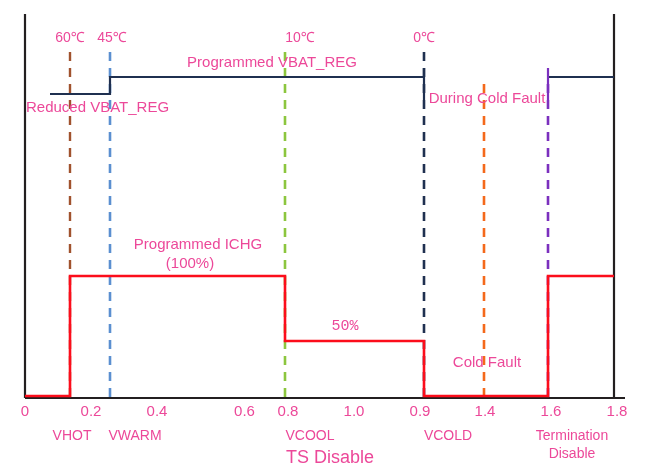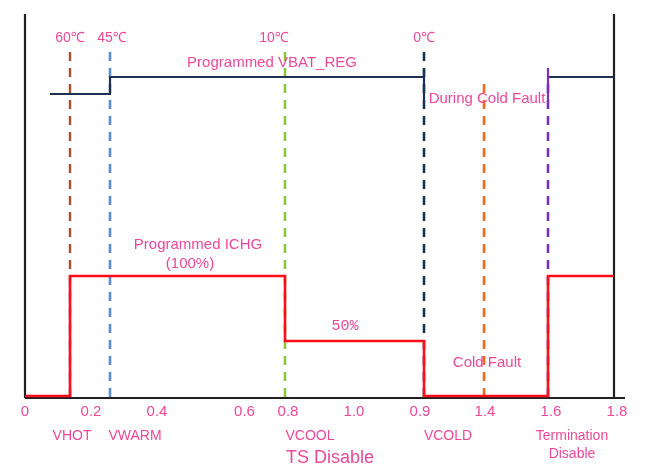--- a/index.html
+++ b/index.html
@@ -59,24 +59,25 @@
 
     <line x1="424" y1="68" x2="424" y2="100" stroke="#1f3050" stroke-width="2.2"></line>
     <line x1="548" y1="68" x2="548" y2="100" stroke="#7b2fbe" stroke-width="2.2"></line>
 
     <polyline points="25,396 70,396 70,276 285,276 285,341 424,341 424,396 548,396 548,276 614,276" fill="none" stroke="#fc0d1b" stroke-width="2.6"></polyline>
 
   </svg>
 
   <div class="lbl temp-lbl ctr" style="left:70px; top:29px;">60℃</div>
   <div class="lbl temp-lbl ctr" style="left:112px; top:29px;">45℃</div>
-  <div class="lbl temp-lbl ctr" style="left:274px; top:29px;">10℃</div>
+  <div class="lbl temp-lbl ctr" style="left:300px; top:29px;">10℃</div>
   <div class="lbl temp-lbl ctr" style="left:424px; top:29px;">0℃</div>
 
   <div class="lbl ann-lbl ctr" style="left:272px; top:53px;">Programmed VBAT_REG</div>
+  <div class="lbl ann-lbl" style="left:26px; top:98px;">Reduced VBAT_REG</div>
   <div class="lbl ann-lbl ctr" style="left:487px; top:89px;">During Cold Fault</div>
 
   <div class="lbl ann-lbl ctr" style="left:198px; top:235px;">Programmed ICHG</div>
   <div class="lbl ann-lbl ctr" style="left:190px; top:254px;">(100%)</div>
   <div class="lbl ann-lbl ctr" style="left:345px; top:318px;font-family:Liberation Mono, monospace;">50%</div>
   <div class="lbl ann-lbl ctr" style="left:487px; top:353px;">Cold Fault</div>
 
   <div class="lbl tick-lbl ctr" style="left:25px; top:402px;">0</div>
   <div class="lbl tick-lbl ctr" style="left:91px; top:402px;">0.2</div>
   <div class="lbl tick-lbl ctr" style="left:157px; top:402px;">0.4</div>

